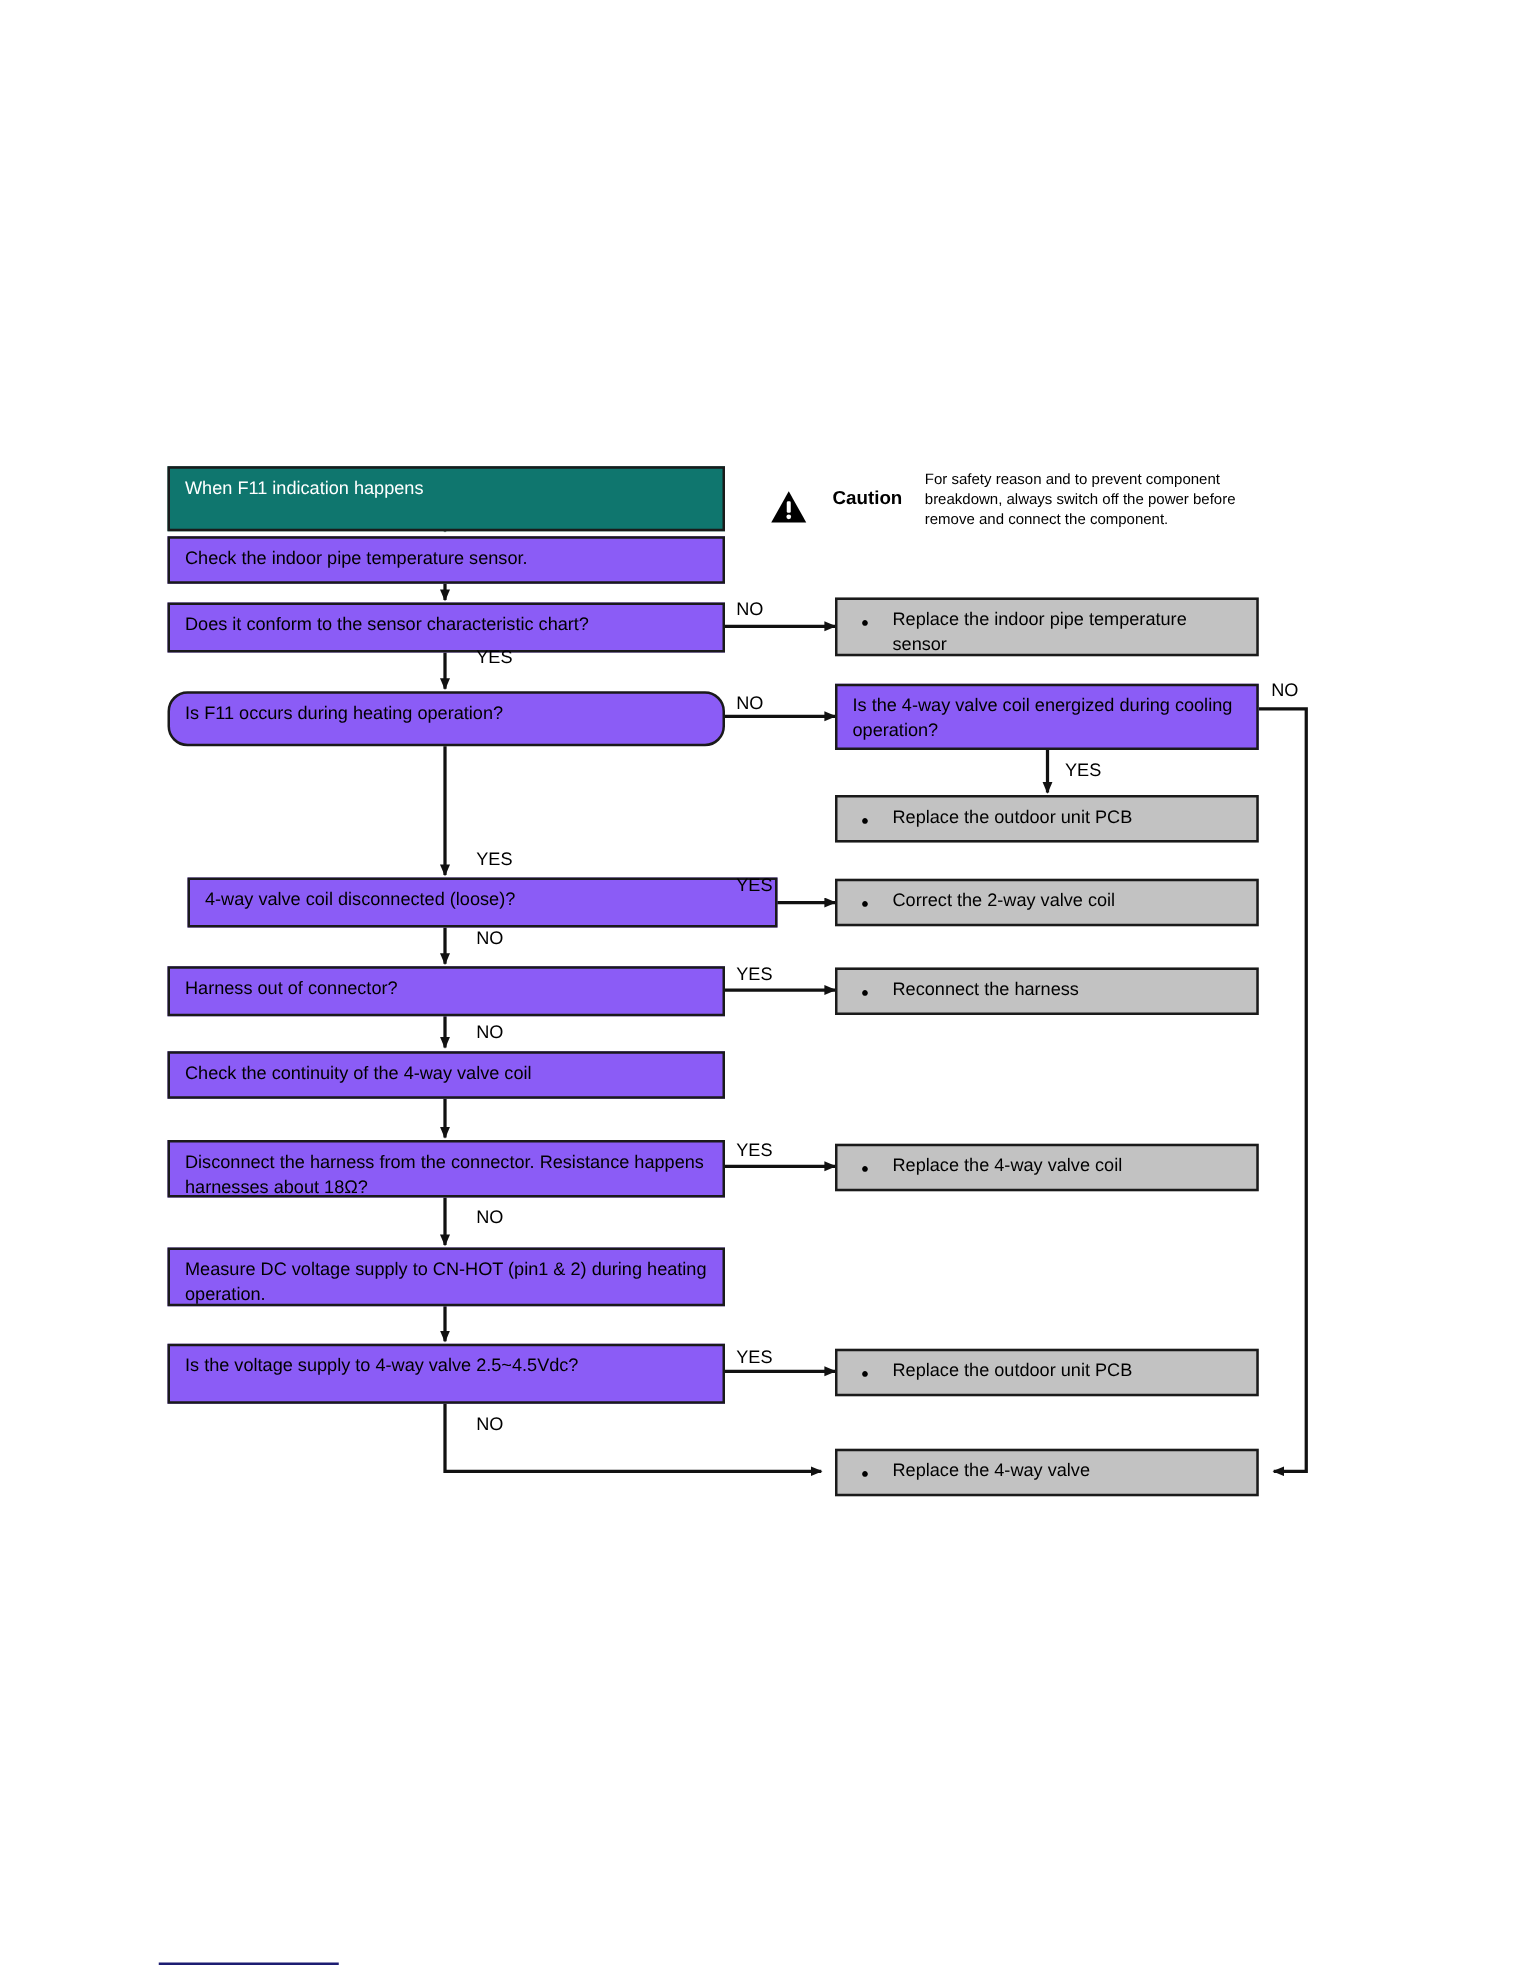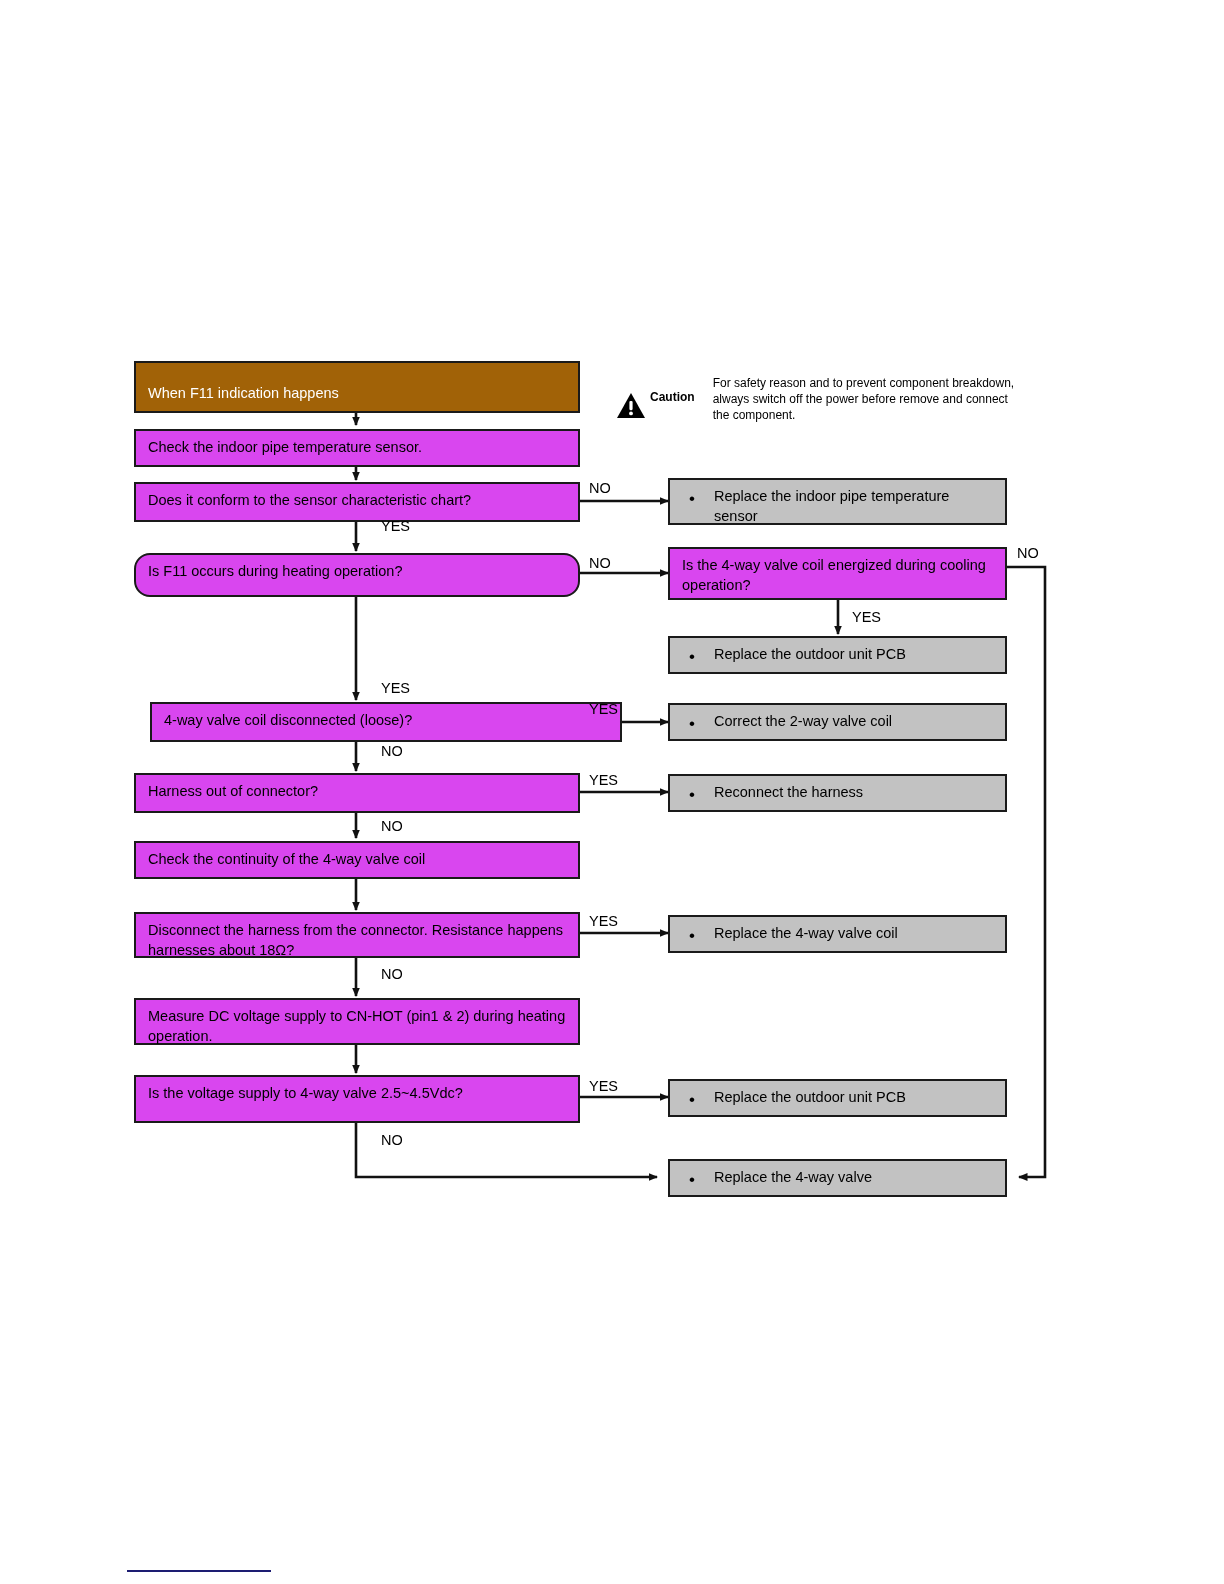--- a/index.html
+++ b/index.html
@@ -21,34 +21,35 @@
     left: 0; top: 0;
     width: 1224px;
     height: 1584px;
   }
 
   
   .box {
     position: absolute;
     box-sizing: border-box;
     border: 2px solid #1a1a1a;
-    background: #d946ef;
+    background: #8b5cf6;
     font-size: 14.5px;
     line-height: 1.35;
     color: #000;
     padding: 7px 12px;
     display: flex;
     align-items: flex-start;
   }
   .box.center-v { align-items: center; }
 
   .box.header {
-    background: #a16207;
+    background: #0f766e;
     color: #ffffff;
-    align-items: flex-end;
+    align-items: flex-start;
+    margin-top: 12px;
   }
 
   .box.action {
     background: #c2c2c2;
     padding-left: 0;
     align-items: flex-start;
   }
 
   .action .bullet {
     width: 44px;
@@ -81,23 +82,23 @@
     display: flex;
     align-items: flex-start;
   }
   #caution .tri-wrap {
     flex: 0 0 auto;
     display: flex;
     align-items: center;
     padding-top: 16px;
   }
   #caution .caution-word {
-    font-size: 12px;
+    font-size: 15px;
     font-weight: bold;
-    margin-left: 4px;
+    margin-left: 20px;
     padding-top: 14px;
   }
   #caution .caution-text {
     flex: 1 1 auto;
     margin-left: 18px;
     font-size: 12px;
     line-height: 1.32;
   }
 
   

